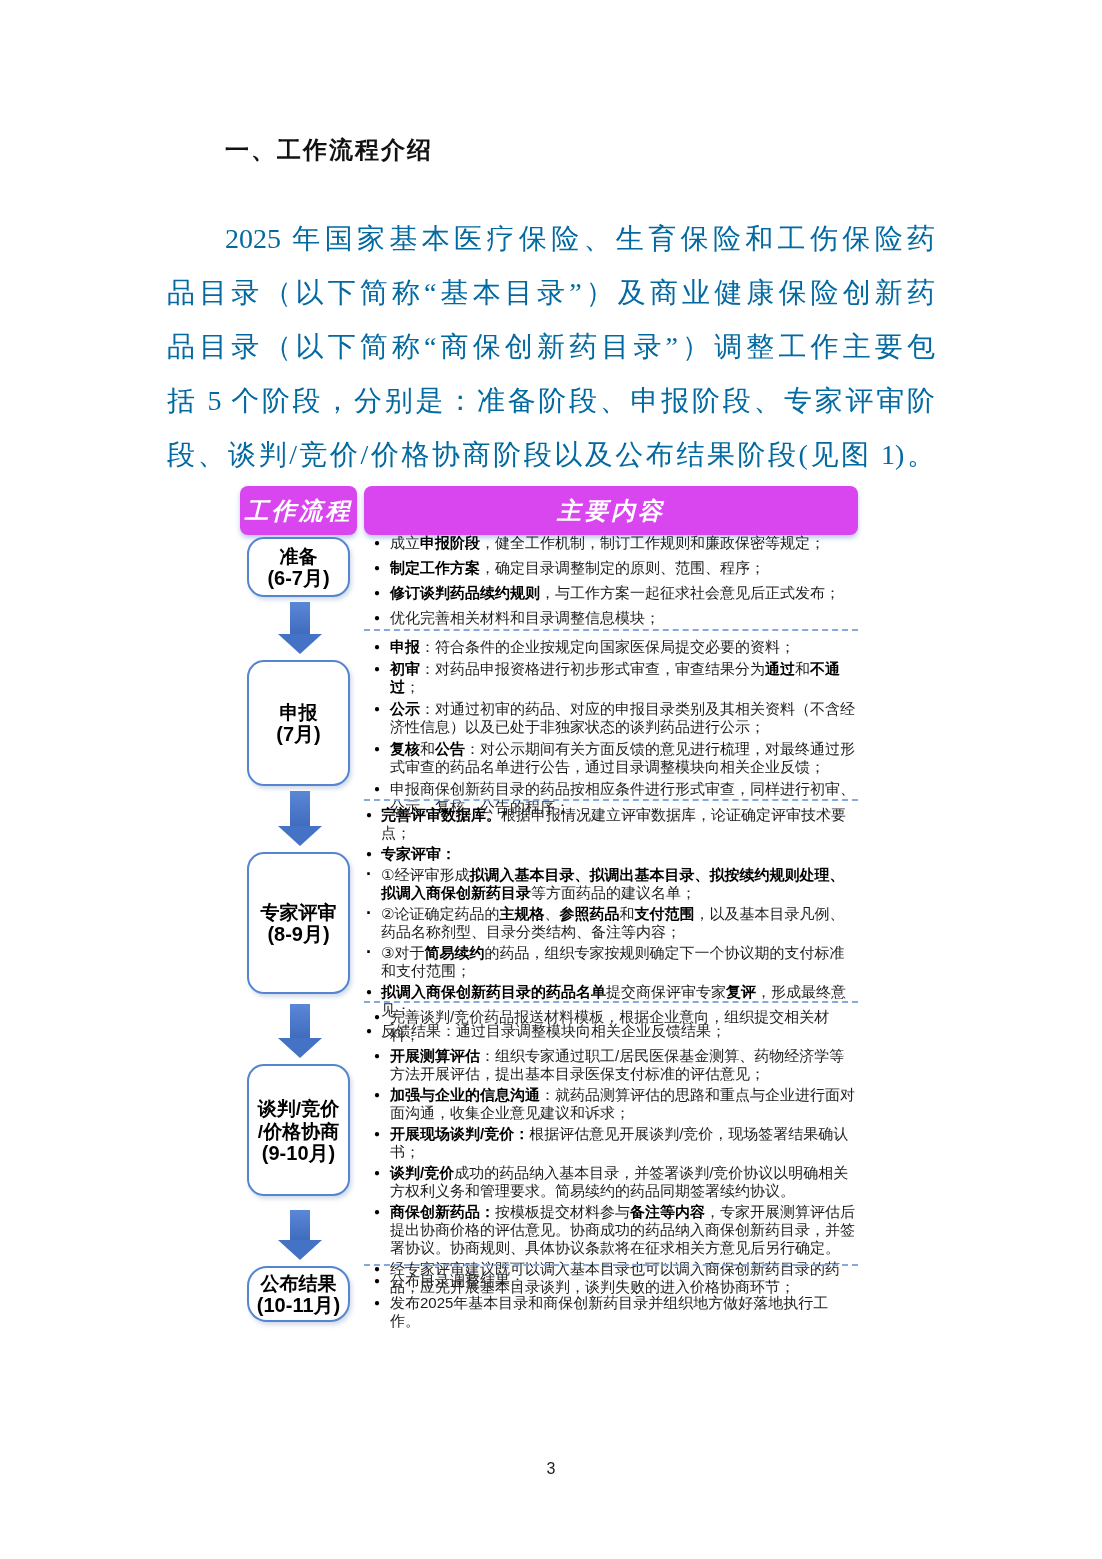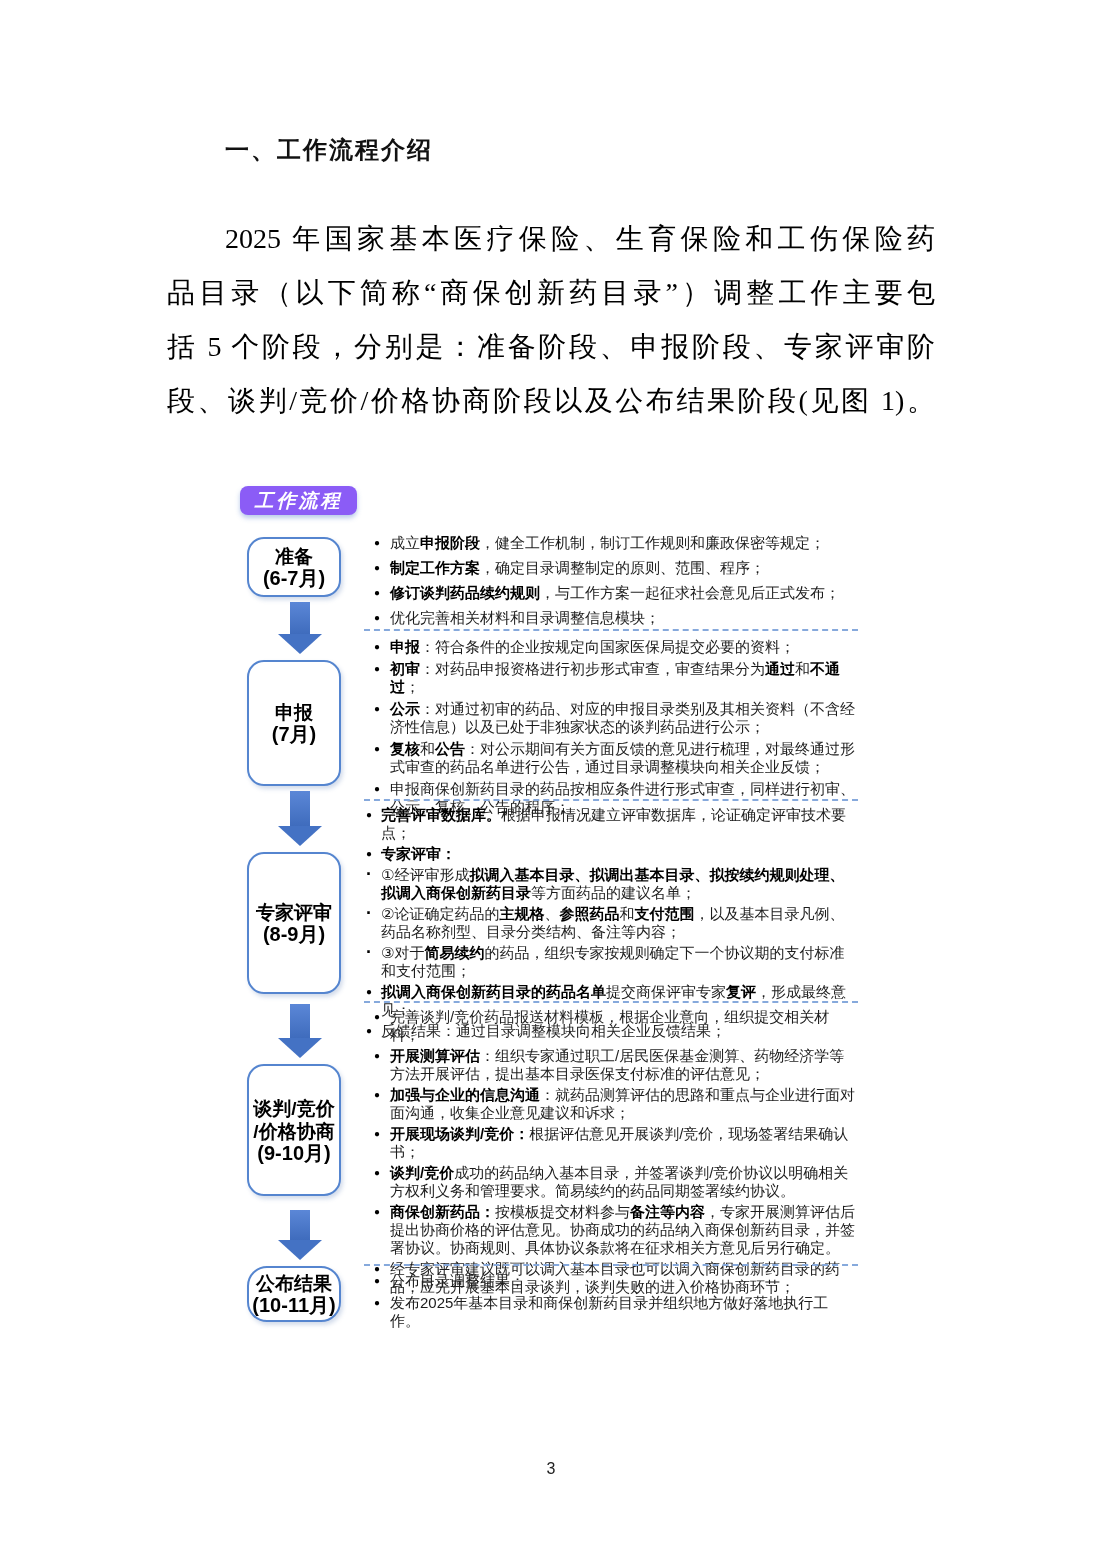--- a/index.html
+++ b/index.html
@@ -13,41 +13,41 @@
   }
   
   #heading{
     position:absolute;left:225px;top:134px;
     font-size:24px;font-weight:bold;letter-spacing:2px;
     font-family:"Liberation Sans","DejaVu Sans",sans-serif;
   }
   #para{
     position:absolute;left:167px;top:212px;width:768px;
     font-family:"Liberation Serif","DejaVu Serif",serif;
-    font-size:28px;line-height:54px;color:#000000;
+    font-size:28px;line-height:54px;color:#0369a1;
   }
   .para-line{
     text-align:justify;text-align-last:justify;
     text-justify:inter-character;
     white-space:normal;
   }
   .para-line.indent{padding-left:58px;}
   
   .hdr-box{
-    position:absolute;height:29px;background:#8b5cf6;
+    position:absolute;height:49px;background:#d946ef;
     border-radius:8px;color:#fff;
     display:flex;align-items:center;justify-content:center;
-    font-size:19px;font-weight:600;font-style:italic;letter-spacing:3px;
+    font-size:24px;font-weight:600;font-style:italic;letter-spacing:3px;
     font-family:"Liberation Serif","DejaVu Serif",serif;
     box-shadow:0 3px 5px rgba(68,114,196,.38);
   }
   #hdr-left{left:240px;top:486px;width:117px;}
   #hdr-right{left:364px;top:486px;width:494px;}
   .stage-box{
-    position:absolute;left:247px;width:94px;
+    position:absolute;left:247px;width:103px;
     background:#fff;border:2px solid #5585CF;border-radius:17px;
     display:flex;flex-direction:column;align-items:center;justify-content:center;
     box-shadow:2px 3px 4px rgba(110,140,190,.30);
     box-sizing:border-box;text-align:center;
   }
   #box1{top:537px;height:60px;}
   #box2{top:660px;height:126px;}
   #box3{top:852px;height:142px;}
   #box4{top:1064px;height:132px;}
   #box5{top:1266px;height:56px;border-radius:20px;}
@@ -110,26 +110,28 @@
 </style>
 </head>
 <body>
 
 <div id="page">
 
   <div id="heading">一、工作流程介绍</div>
 
   <div id="para">
     <div class="para-line indent">2025 年国家基本医疗保险、生育保险和工伤保险药</div>
+    <div class="para-line">品目录（以下简称“基本目录”）及商业健康保险创新药</div>
     <div class="para-line">品目录（以下简称“商保创新药目录”）调整工作主要包</div>
     <div class="para-line">括 5 个阶段，分别是：准备阶段、申报阶段、专家评审阶</div>
     <div class="para-line">段、谈判/竞价/价格协商阶段以及公布结果阶段(见图 1)。</div>
   </div>
 
   <div id="hdr-left" class="hdr-box">工作流程</div>
+  <div id="hdr-right" class="hdr-box">主要内容</div>
 
   <div id="box1" class="stage-box">
       <div class="stage-title">准备</div>
       <div class="stage-period">(6-7月)</div>
     </div>
   <div id="box2" class="stage-box">
       <div class="stage-title">申报</div>
       <div class="stage-period">(7月)</div>
     </div>
   <div id="box3" class="stage-box">

